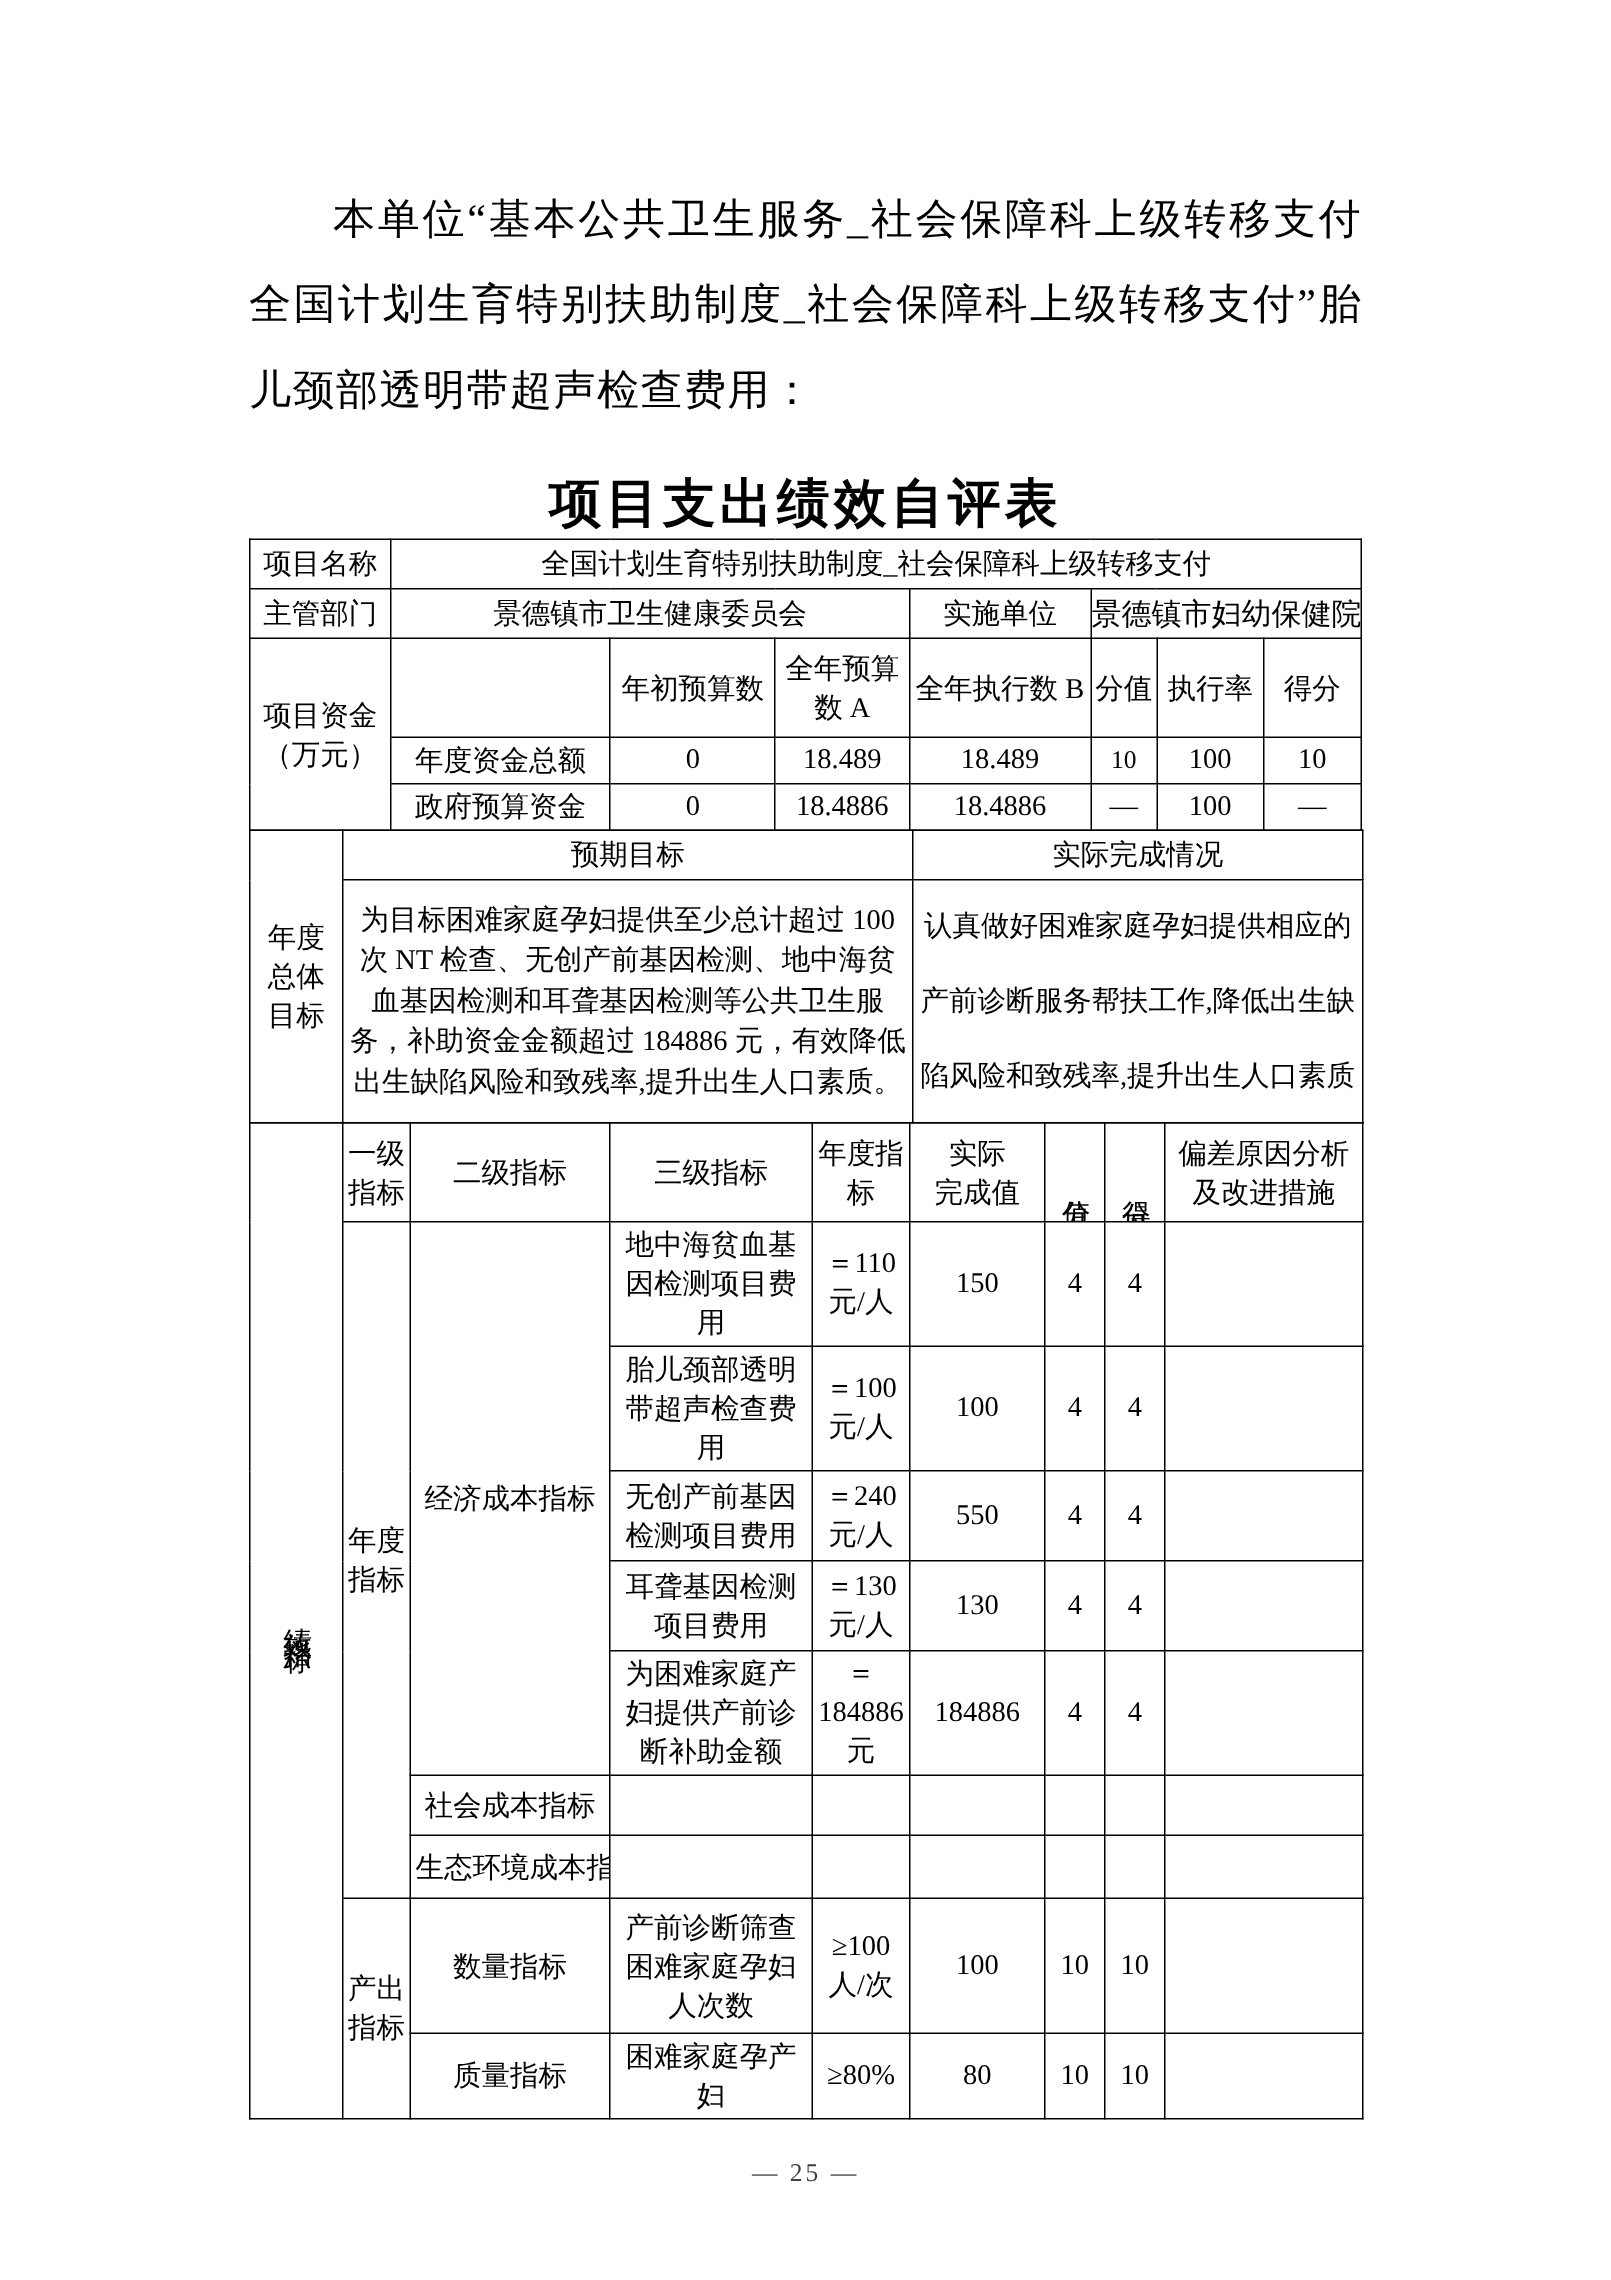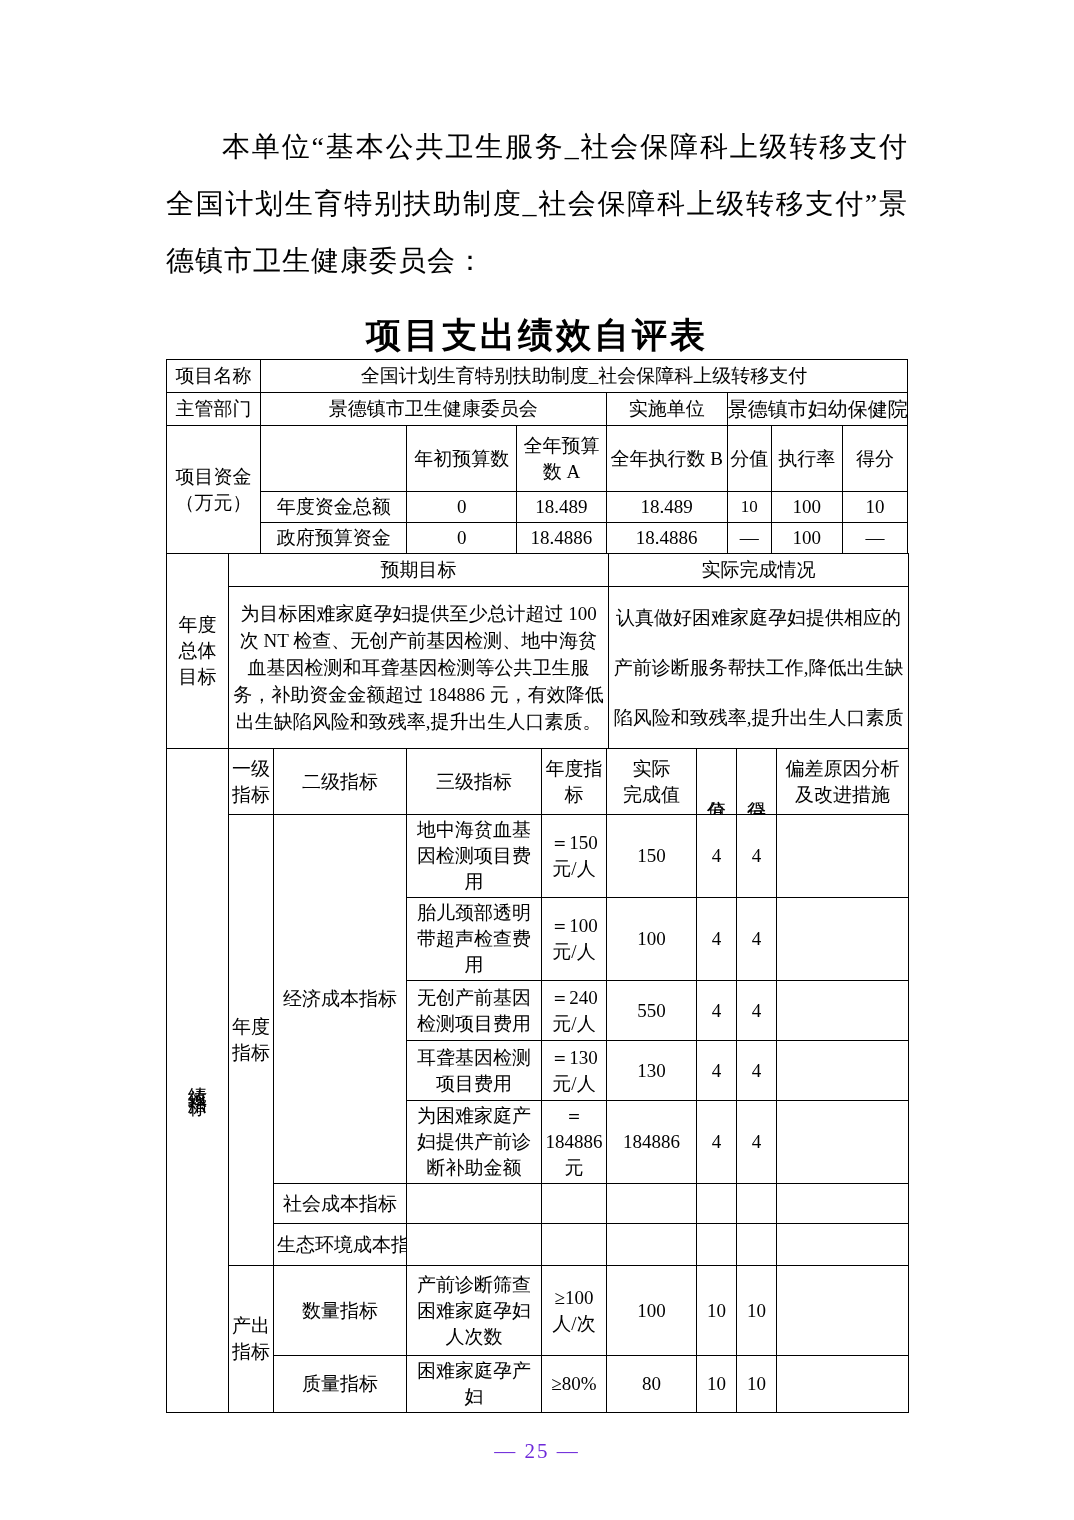--- a/index.html
+++ b/index.html
@@ -42,30 +42,30 @@
   td.goal-text {
     text-align:justify; text-align-last:center; font-size:20px;
     line-height:27px; padding:4px 6px;
   }
   td.goal-text-actual { line-height:50px; padding:4px 2px; }
   .vert {
     writing-mode:vertical-lr; text-orientation:upright;
     letter-spacing:4px; display:inline-block;
   }
   .pageno {
-    text-align:center; font-size:21px; margin-top:26px; color:#6d28d9;
+    text-align:center; font-size:17px; margin-top:26px; color:#404040;
     letter-spacing:2px;
   }
 </style>
 </head>
 <body>
 
 <div class="page">
 
-  <p class="intro">本单位“基本公共卫生服务_社会保障科上级转移支付全国计划生育特别扶助制度_社会保障科上级转移支付”景德镇市卫生健康委员会：</p>
+  <p class="intro">本单位“基本公共卫生服务_社会保障科上级转移支付全国计划生育特别扶助制度_社会保障科上级转移支付”胎儿颈部透明带超声检查费用：</p>
 
   <h1 class="title">项目支出绩效自评表</h1>
 
   <table class="tbl tbl-a">
     <colgroup>
       <col style="width:94px">
         <col style="width:146px">
         <col style="width:110px">
         <col style="width:89px">
       <col style="width:121px">
@@ -158,21 +158,21 @@
       <td class="pre">实际
 完成值</td>
       <td><span class="vert" style="letter-spacing:1px;">分值</span></td>
       <td><span class="vert" style="letter-spacing:1px;">得分</span></td>
       <td>偏差原因分析及改进措施</td>
     </tr>
     <tr class="h60">
       <td rowspan="7" class="lvl1">年度指标</td>
       <td rowspan="5">经济成本指标</td>
       <td class="l3">地中海贫血基因检测项目费用</td>
-      <td class="target">＝150
+      <td class="target">＝110
 元/人</td>
       <td>150</td>
       <td>4</td>
       <td>4</td>
       <td></td>
     </tr>
     <tr class="h60">
       <td class="l3">胎儿颈部透明带超声检查费用</td>
       <td class="target">＝100
 元/人</td>

